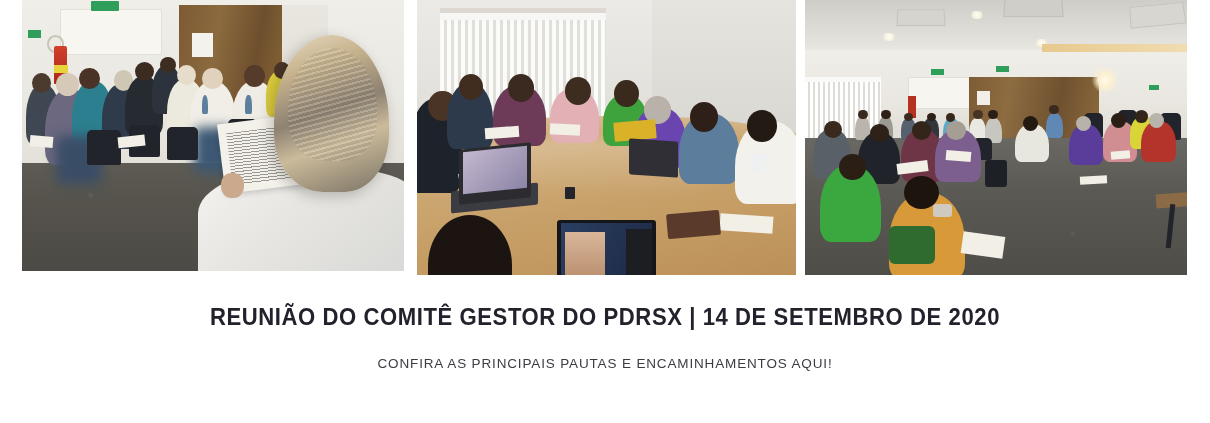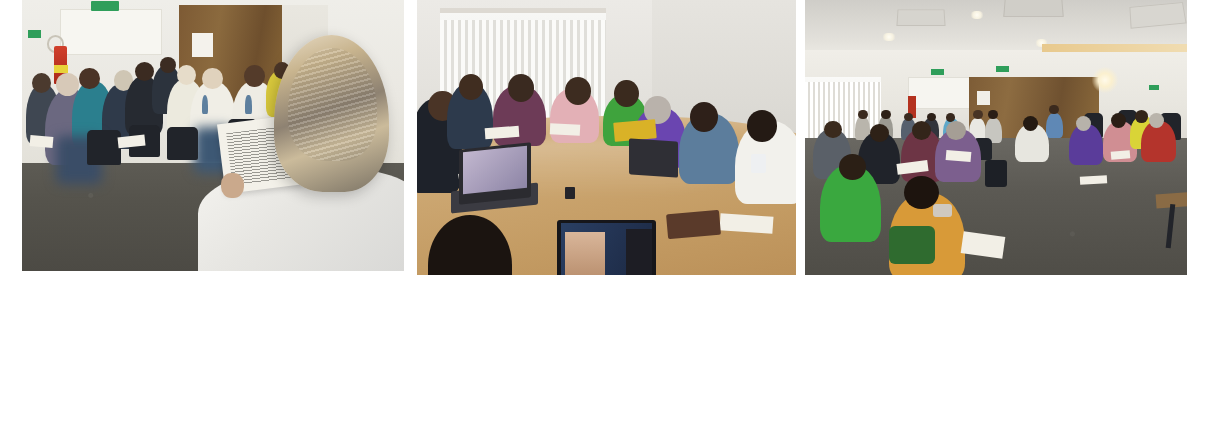--- a/index.html
+++ b/index.html
@@ -620,14 +620,18 @@
         <div class="p3-f6mask"></div>
         <div class="paper p3-paper4"></div>
 
         <div class="p3-sidetable"></div>
         <div class="p3-sidetable-leg"></div>
       </div>
     </div>
 
   </div>
 
+  <div class="caption-block">
+    <h1 class="headline">REUNIÃO DO COMITÊ GESTOR DO PDRSX | 14 DE SETEMBRO DE 2020</h1>
+    <p class="subheadline">CONFIRA AS PRINCIPAIS PAUTAS E ENCAMINHAMENTOS AQUI!</p>
+  </div>
 
 </div>
 
 </body></html>

